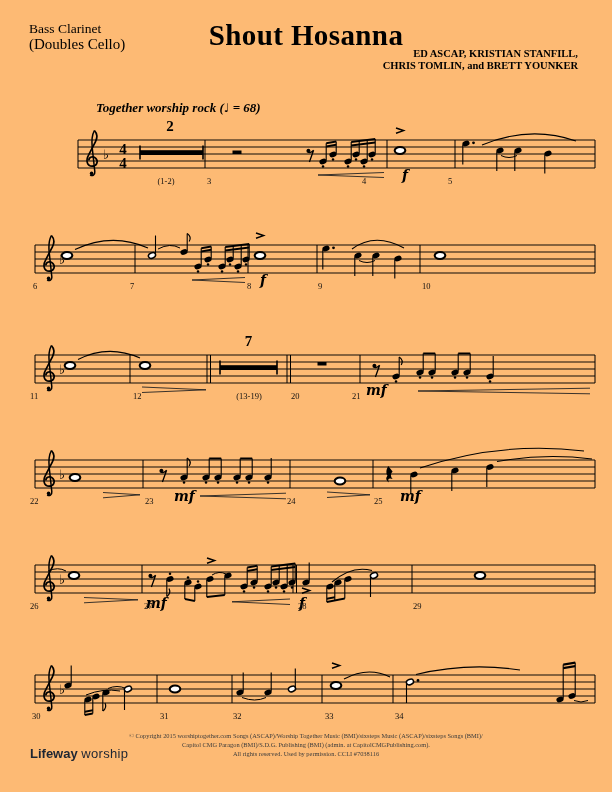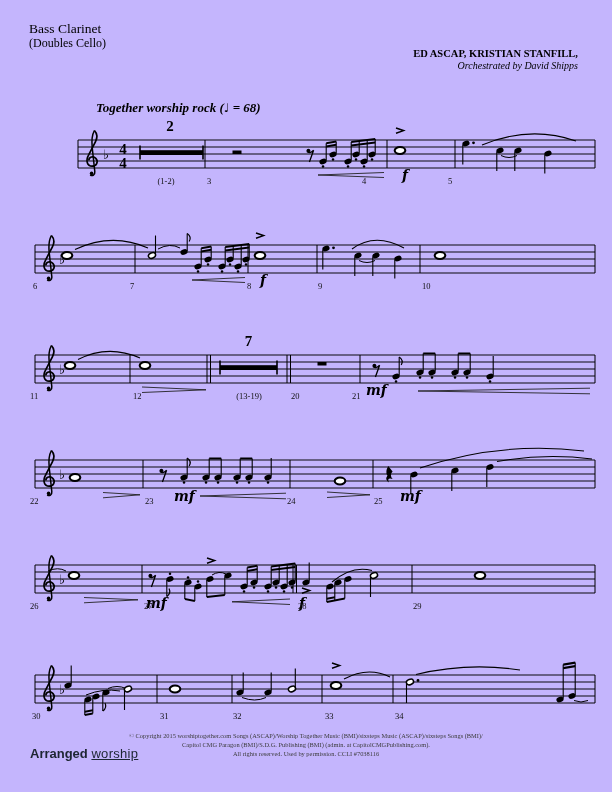--- a/index.html
+++ b/index.html
@@ -1,34 +1,34 @@
 <!DOCTYPE html>
 <html><head>
 <meta charset="utf-8">
 <style>
   html,body{margin:0;padding:0;background:#888;}
-  .page{position:relative;width:612px;height:792px;background:#c4b5fd;margin:0 auto;overflow:hidden;
+  .page{position:relative;width:612px;height:792px;background:#fdba74;margin:0 auto;overflow:hidden;
         font-family:"Liberation Serif",serif;color:#000;}
   .instrument{position:absolute;left:29px;top:21px;font-size:13.5px;}
-  .doubling{position:absolute;left:29px;top:36px;font-size:12px;}
+  .doubling{position:absolute;left:29px;top:36px;font-size:15px;}
   .title{position:absolute;left:0;right:0;top:19px;text-align:center;font-size:29px;font-weight:bold;letter-spacing:.4px;}
   .credits{position:absolute;right:34px;top:48px;text-align:right;line-height:12.2px;}
   .credit-bold{font-weight:bold;font-size:10.5px;}
   .credit-italic{font-style:italic;font-size:10px;}
   .tempo{position:absolute;left:96px;top:100px;font-size:13px;font-weight:bold;font-style:italic;}
   .tempo .glyph{font-family:"DejaVu Sans",sans-serif;font-style:normal;font-size:12px;}
   .system{position:absolute;left:0;width:612px;height:80px;}
   .mnum{font-family:"Liberation Serif",serif;font-size:8.5px;fill:#111;}
   .mrnum{font-family:"Liberation Serif",serif;font-weight:bold;font-size:15px;fill:#000;}
   .flat{font-family:"DejaVu Sans",sans-serif;font-size:13px;fill:#000;}
   .tsig{font-family:"Liberation Serif",serif;font-weight:bold;font-size:15px;fill:#000;}
   .dyn{font-family:"DejaVu Serif",serif;font-style:italic;font-weight:bold;font-size:14px;fill:#000;}
   .footer-logo{position:absolute;left:30px;top:746px;font-family:"Liberation Sans",sans-serif;font-size:13px;color:#1d2532;}
   .logo-bold{font-weight:bold;}
-  .logo-light{font-weight:normal;letter-spacing:.3px;text-decoration:underline;}
+  .logo-light{font-weight:normal;letter-spacing:.3px;}
   .copyright{position:absolute;left:90px;right:90px;top:731px;text-align:center;
              font-size:6.4px;line-height:9px;color:#3c3c3c;}
 </style>
 </head>
 <body>
 
 <div class="page">
 
   <svg width="0" height="0" style="position:absolute">
     <defs>
@@ -63,23 +63,24 @@
       <g id="glyph-clef" fill="none" stroke="#000">
         <path stroke-width="1.7" d="M4.4 -9.5 C7.2 -6.5 7.6 -2.4 5.4 1.8 L-1.2 14.6 C-4.8 21 -2.6 26.2 2 26.2 C6.6 26.2 8.6 21.6 6 18.6 C3.4 15.6 -1.2 16.8 -1.2 20.6"></path>
         <path stroke-width="1.5" d="M4.4 -9.5 C2.2 -5.5 1.6 1.5 2.2 7.5 L4.8 31.5 C5.2 34.8 2.4 36.6 0.2 34.8"></path>
         <circle cx="1.6" cy="33.4" r="1.8" fill="#000" stroke="none"></circle>
       </g>
     </defs>
   </svg>
 
   <div class="instrument">Bass Clarinet</div>
   <div class="doubling">(Doubles Cello)</div>
+  <div class="title">Shout Hosanna</div>
   <div class="credits">
     <div class="credit-bold">ED ASCAP, KRISTIAN STANFILL,</div>
-    <div class="credit-italic">Orchestrated by David Shipps</div>
+    <div class="credit-bold">CHRIS TOMLIN, and BRETT YOUNKER</div>
   </div>
   <div class="tempo"><span>Together worship rock (</span><span class="glyph">♩</span><span> = 68)</span></div>
 
   <svg class="system" style="top:116px" viewBox="0 0 612 80">
     <path d="M78 24 H595 M78 31 H595 M78 38 H595 M78 45 H595 M78 52 H595" stroke="#000" stroke-width=".95"></path>
     <path d="M78 24 V52 M205 24 V52 M387 24 V52 M455 24 V52 M595 24 V52" stroke="#000" stroke-width="1"></path>
     <use href="#glyph-clef" x="90" y="24"></use>
     <text class="flat" x="103" y="42.5">♭</text>
     <text class="tsig" x="123" y="37.5" text-anchor="middle">4</text>
     <text class="tsig" x="123" y="51.5" text-anchor="middle">4</text>
@@ -423,20 +424,20 @@
       <polygon points="563.2,16.1 575.2,14.1 575.2,16.3 563.2,18.3" fill="#000"></polygon>
       <path d="M574 49.5 Q581 52.5 588 49.5" stroke="#000" stroke-width="1" fill="none"></path>
     </g>
     <text class="mnum" x="32" y="68">30</text>
     <text class="mnum" x="160" y="68">31</text>
     <text class="mnum" x="233" y="68">32</text>
     <text class="mnum" x="325" y="68">33</text>
     <text class="mnum" x="395" y="68">34</text>
   </svg>
 
-  <div class="footer-logo"><span class="logo-bold">Arranged</span> <span class="logo-light">worship</span></div>
+  <div class="footer-logo"><span class="logo-bold">Lifeway</span> <span class="logo-light">worship</span></div>
   <div class="copyright">
     <div>© Copyright 2015 worshiptogether.com Songs (ASCAP)/Worship Together Music (BMI)/sixsteps Music (ASCAP)/sixsteps Songs (BMI)/</div>
     <div>Capitol CMG Paragon (BMI)/S.D.G. Publishing (BMI) (admin. at CapitolCMGPublishing.com).</div>
     <div>All rights reserved. Used by permission. CCLI #7038116</div>
   </div>
 
 </div>
 
 </body></html>

